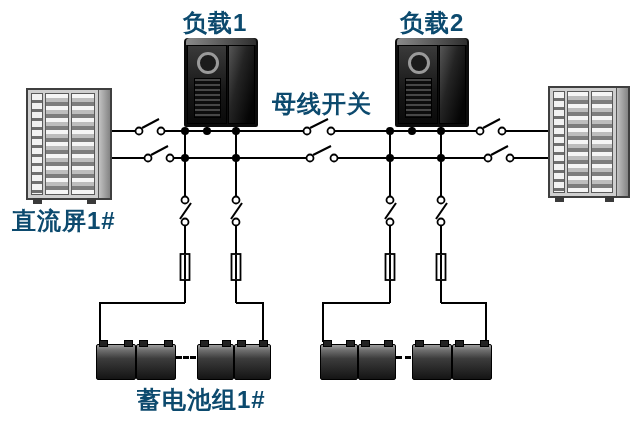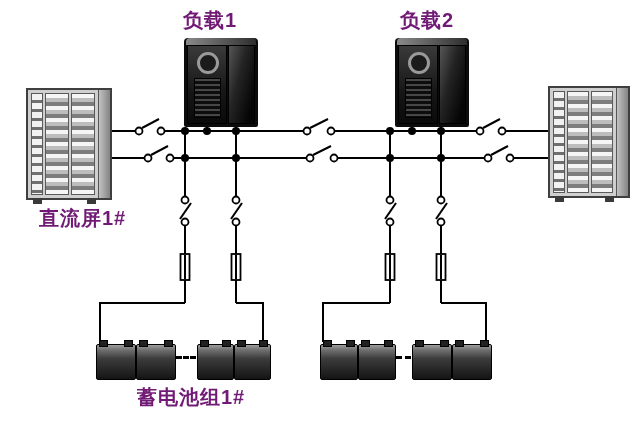--- a/index.html
+++ b/index.html
@@ -3,21 +3,21 @@
 <meta charset="utf-8">
 <style>
   html,body{margin:0;padding:0;background:#fff;}
   .stage{
     position:relative;width:640px;height:421px;background:#ffffff;
     font-family:"Liberation Sans", sans-serif;overflow:hidden;
   }
   svg.wires{position:absolute;left:0;top:0;}
 
   .label{
-    position:absolute;font-weight:700;font-size:20px;color:#701a75;
+    position:absolute;font-weight:700;font-size:24px;color:#0c4a6e;
     white-space:nowrap;letter-spacing:1px;
   }
 
   
   .cabinet{position:absolute;background:#e2e2e2;border:2px solid #3f3f3f;
     box-sizing:border-box;display:flex;}
   .cabinet::before,.cabinet::after{content:"";position:absolute;bottom:-6px;
     width:9px;height:6px;background:#3a3a3a;}
   .cabinet::before{left:5px;}
   .cabinet::after{right:14px;}
@@ -201,16 +201,17 @@
   <div class="battery" style="left:234px;top:344px;width:35px;"></div>
 
   <div class="battery" style="left:320px;top:344px;width:36px;"></div>
   <div class="battery" style="left:358px;top:344px;width:36px;"></div>
   <div class="bat-dash" style="left:396px;top:356px;width:15px;"></div>
   <div class="battery" style="left:412px;top:344px;width:38px;"></div>
   <div class="battery" style="left:452px;top:344px;width:38px;"></div>
 
   <div class="label" style="left:183px;top:7px;">负载1</div>
   <div class="label" style="left:400px;top:7px;text-align:right;">负载2</div>
-  <div class="label" style="left:12px;top:205px;margin-left:27px;">直流屏1#</div>
+  <div class="label" style="left:272px;top:88px;">母线开关</div>
+  <div class="label" style="left:12px;top:205px;">直流屏1#</div>
   <div class="label" style="left:116px;top:384px;margin-left:21px;">蓄电池组1#</div>
 
 </div>
 
 </body></html>

